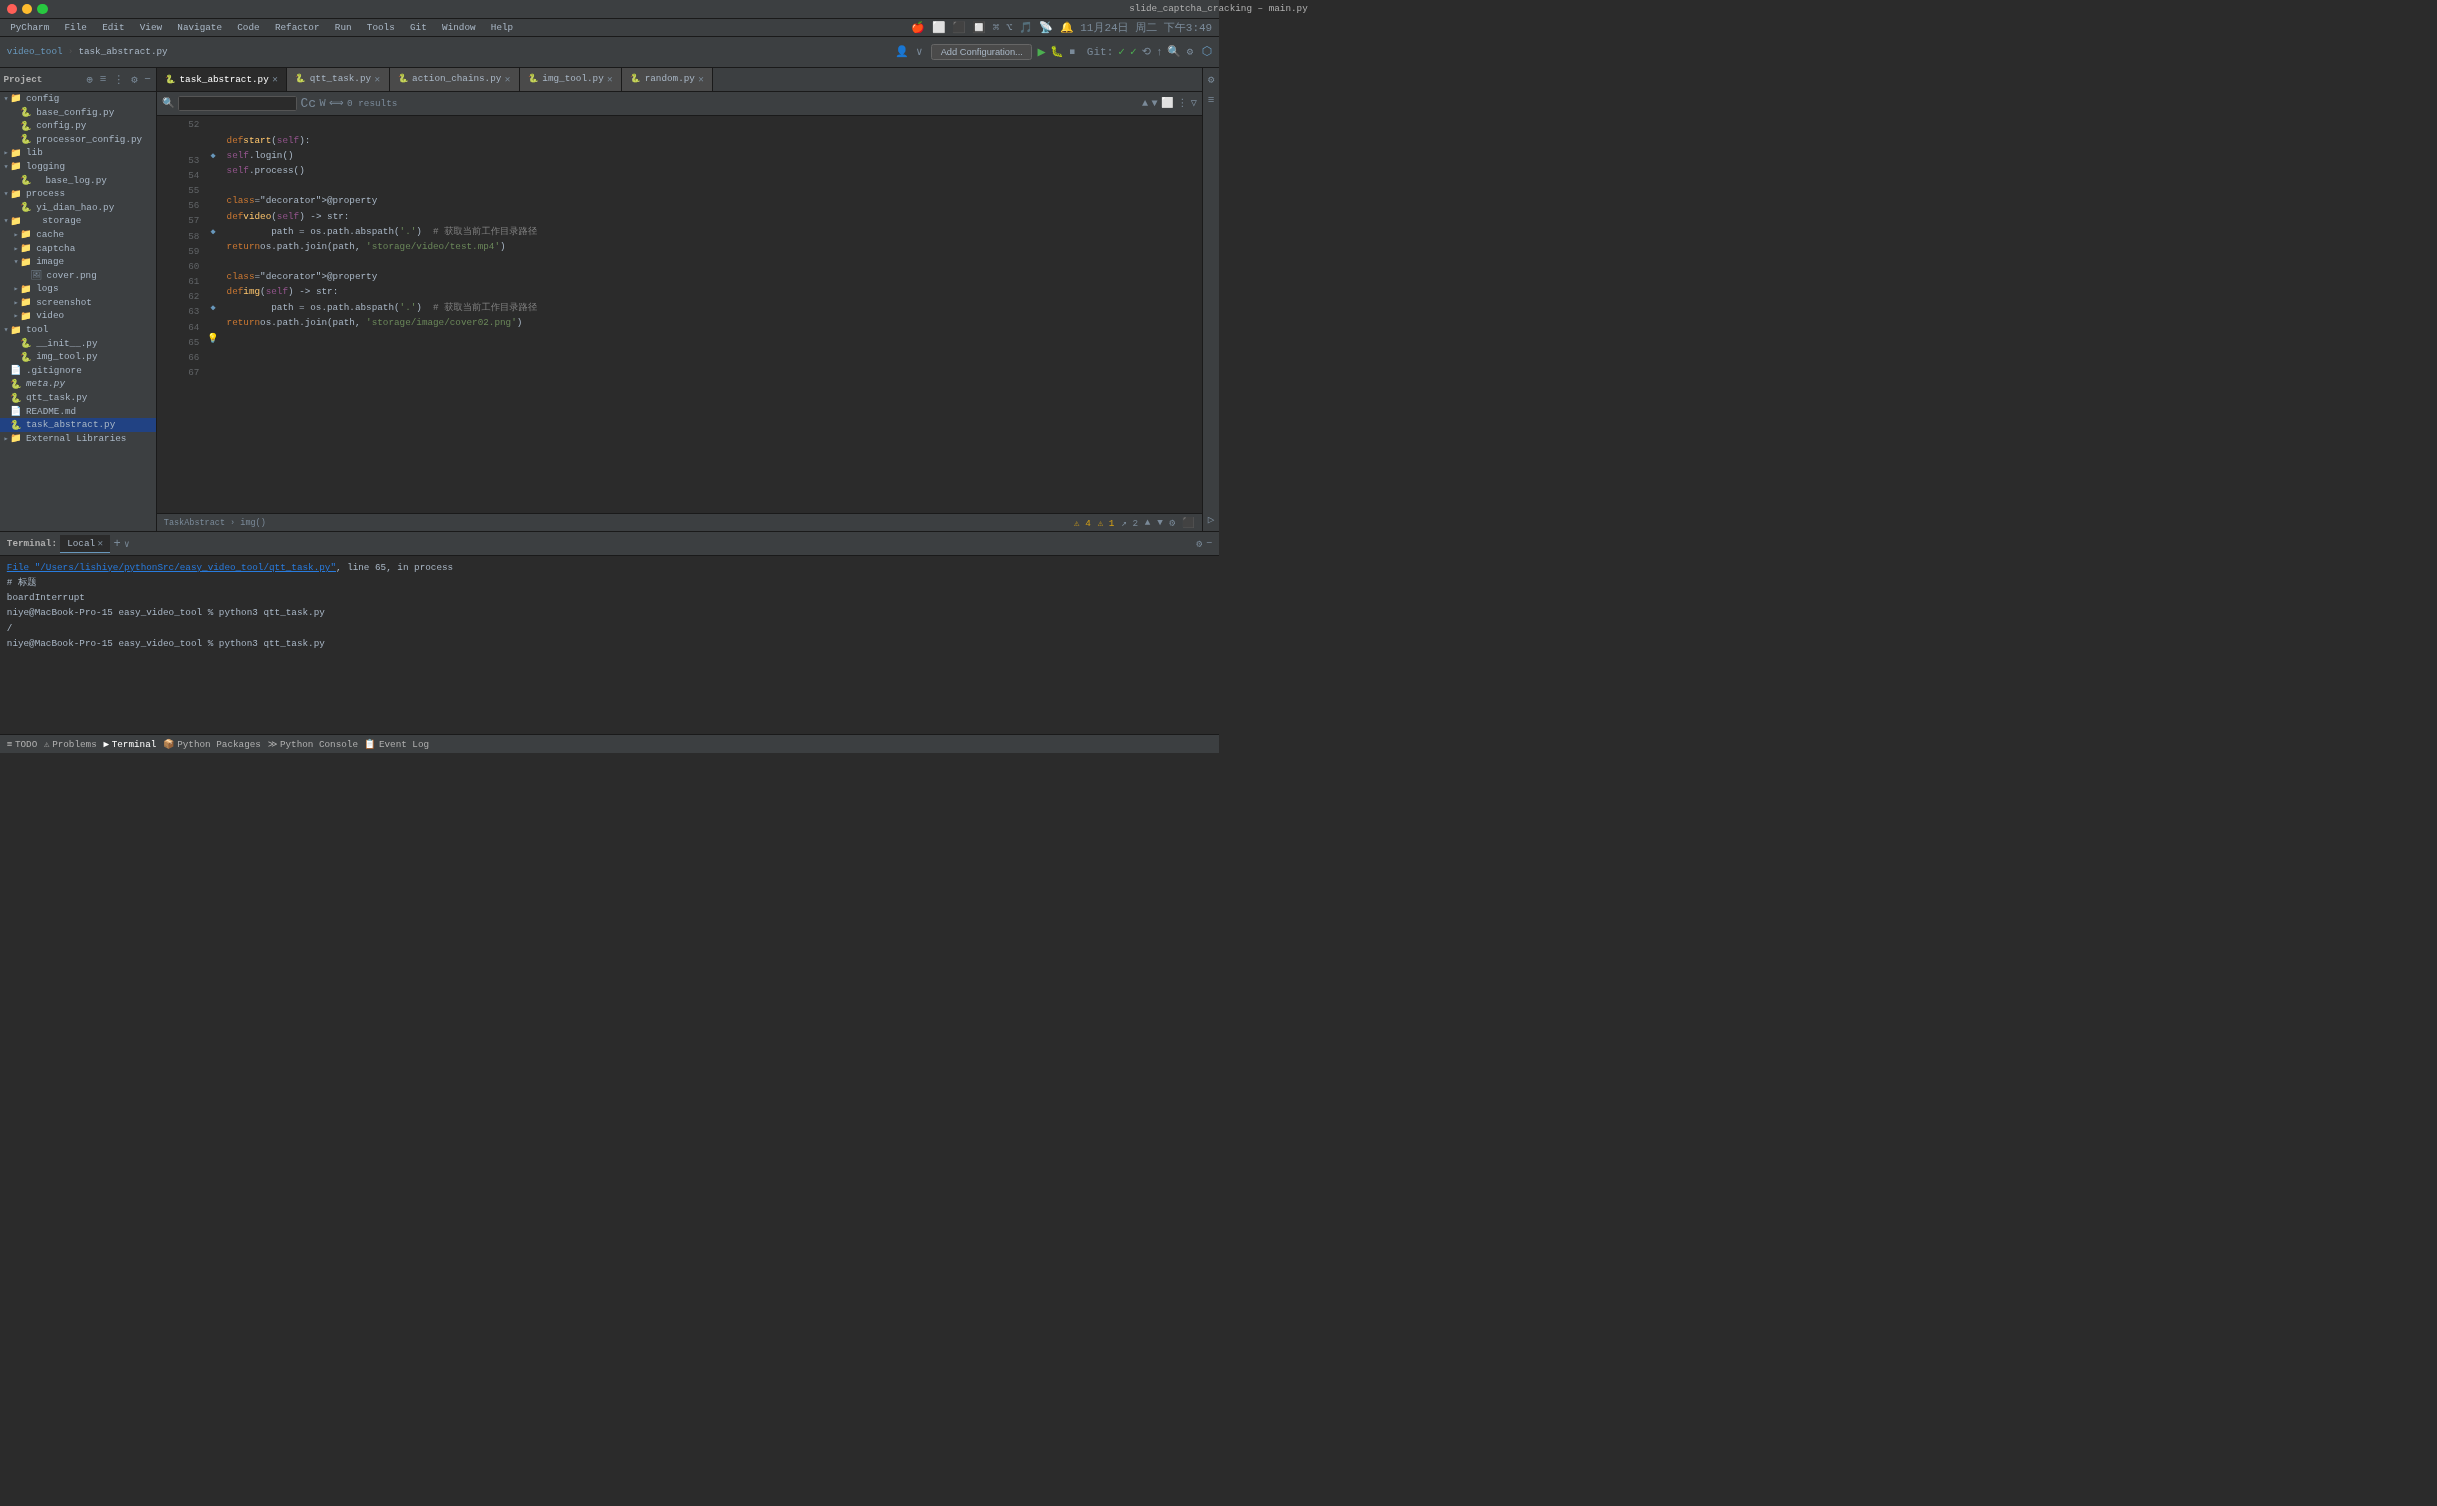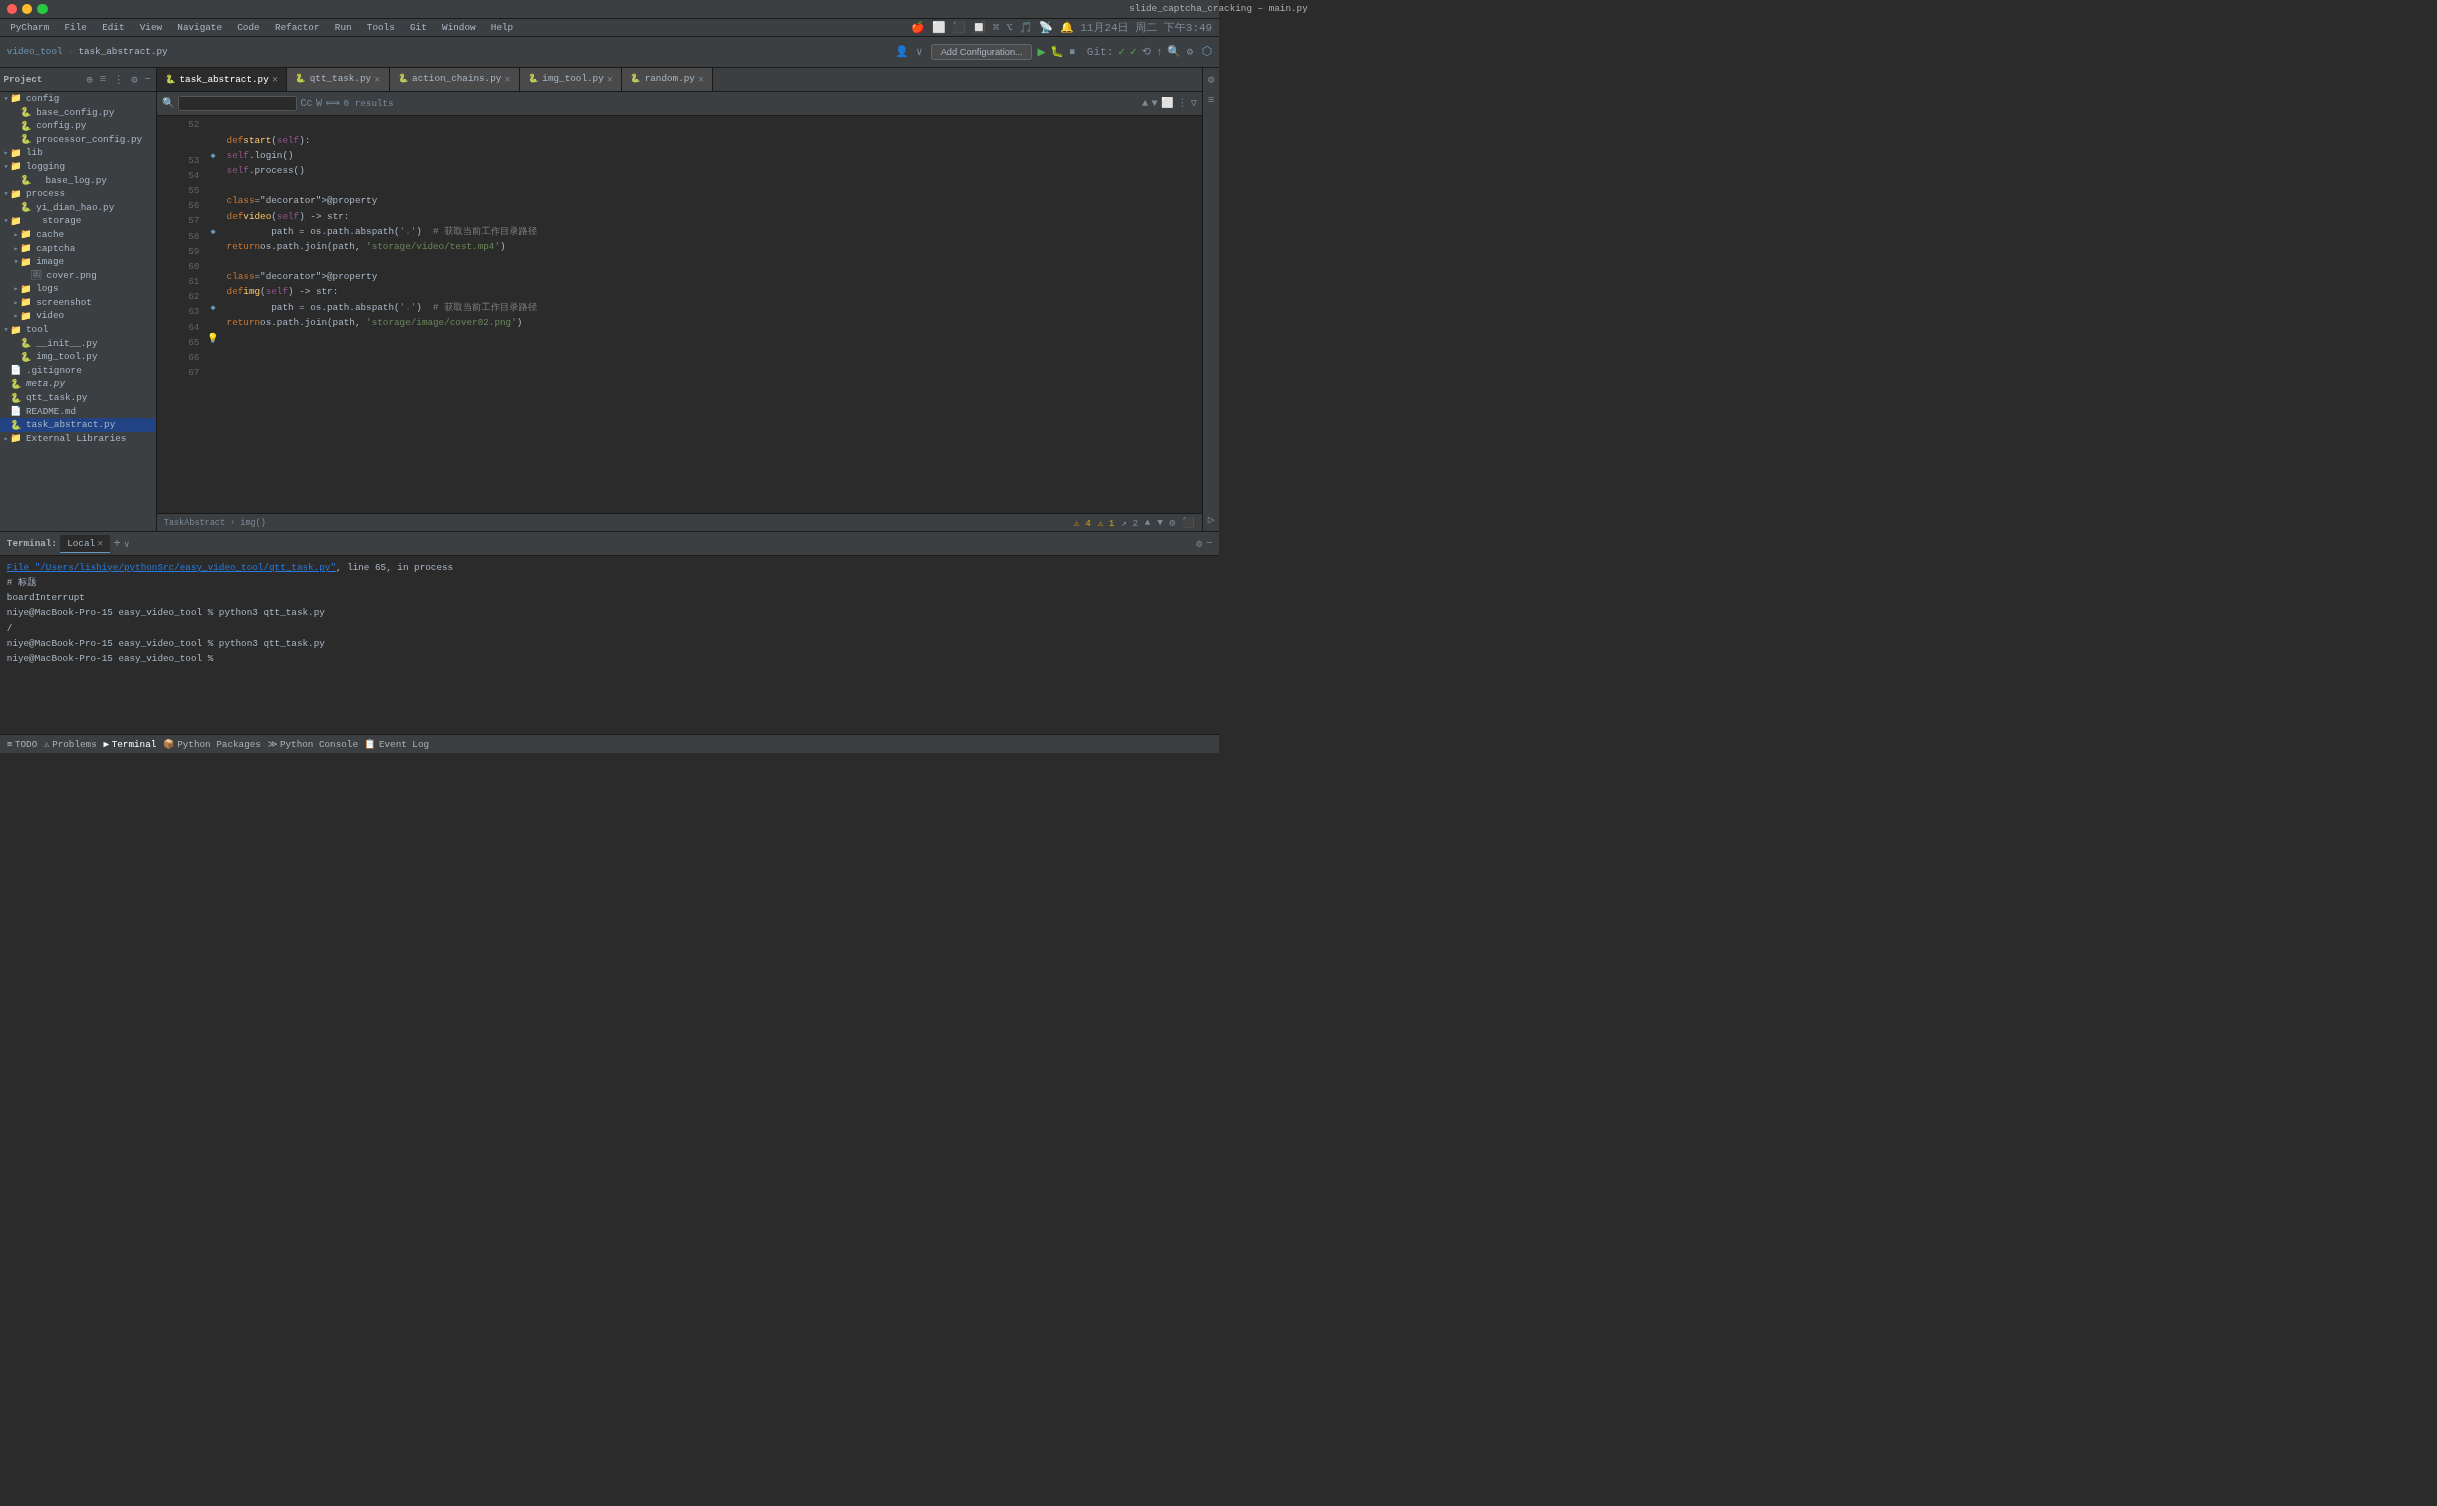--- a/index.html
+++ b/index.html
@@ -573,21 +573,21 @@
           <div class="tab">
             <span class="tab-icon">🐍</span>
             <span>random.py</span>
             <span class="tab-close">✕</span>
           </div>
         </div>
 
       <div class="search-bar">
         <span style="color:#7a8a99;font-size:10.2px;">🔍</span>
         <input class="search-input" placeholder="" style="">
-        <span style="color:#7a8a99;font-size:10px;cursor:pointer;">Cc</span>
+        <span style="color:#7a8a99;font-size:13px;cursor:pointer;">Cc</span>
         <span style="color:#7a8a99;font-size:10.2px;cursor:pointer;">W</span>
         <span style="color:#7a8a99;font-size:10.2px;cursor:pointer;">⟺</span>
         <span class="search-results">0 results</span>
         <span style="flex:1"></span>
         <span style="color:#7a8a99;font-size:10.2px;cursor:pointer;">▲</span>
         <span style="color:#7a8a99;font-size:10.2px;cursor:pointer;">▼</span>
         <span style="color:#7a8a99;font-size:10.2px;cursor:pointer;">⬜</span>
         <span style="color:#7a8a99;font-size:10.2px;cursor:pointer;">⋮</span>
         <span style="color:#7a8a99;font-size:10.2px;cursor:pointer;">▽</span>
       </div>
@@ -701,21 +701,20 @@
       <span style="color:#7a8a99;font-size:10.2px;cursor:pointer;">−</span>
     </div>
     <div class="terminal-content" id="terminal-content">
         <div><a class="terminal-link">File "/Users/lishiye/pythonSrc/easy_video_tool/qtt_task.py"</a><span class="plain">, line 65, in process</span></div>
         <div># 标题</div>
         <div>boardInterrupt</div>
         <div></div>
         <div><span class="terminal-prompt">niye@MacBook-Pro-15 easy_video_tool % python3 qtt_task.py</span></div>
         <div>/</div>
         <div><span class="terminal-prompt">niye@MacBook-Pro-15 easy_video_tool % python3 qtt_task.py</span></div>
-        <div><span class="terminal-prompt">niye@MacBook-Pro-15 easy_video_tool % </span></div>
       </div>
   </div>
 
   <div class="bottom-tabs" id="bottom-tabs-container">
       <div class="bottom-tab">
         <span>≡</span>
         <span>TODO</span>
       </div>
       <div class="bottom-tab">
         <span>⚠</span>

